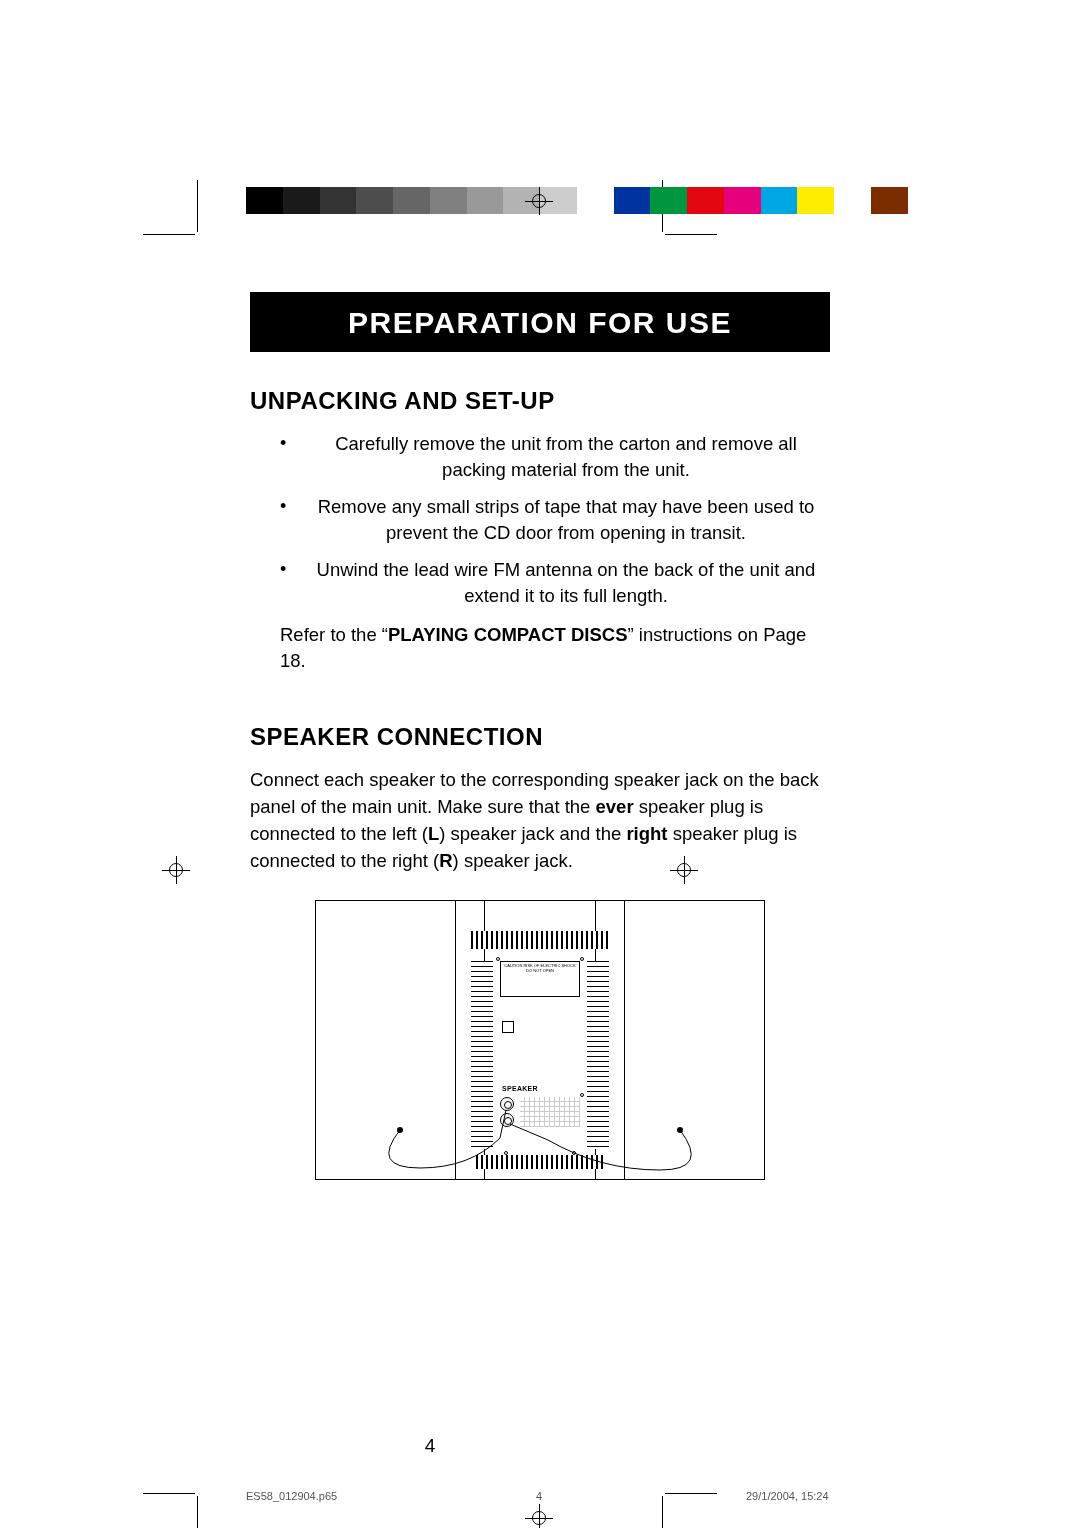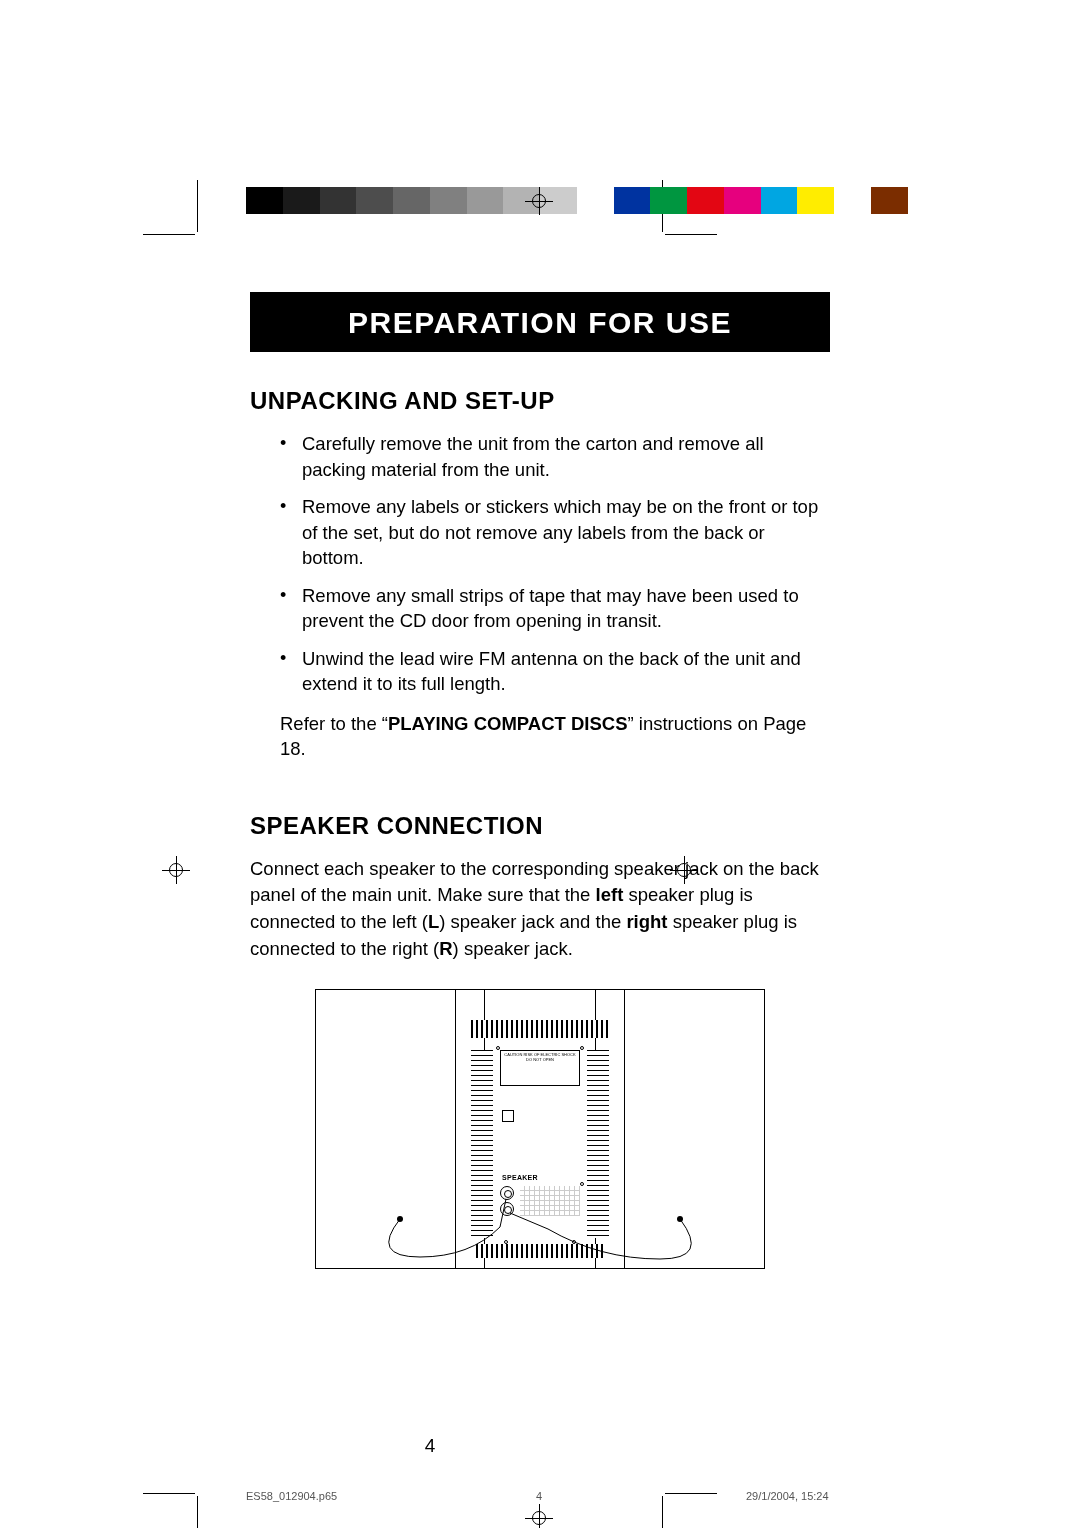--- a/index.html
+++ b/index.html
@@ -21,21 +21,21 @@
   
   .strip { position: absolute; top: 187px; left: 246px; height: 27px; width: 588px; display: flex; }
   .strip .sw { flex: 0 0 36.75px; height: 27px; }
 
   
   .content { position: absolute; top: 292px; left: 250px; width: 580px; }
   .titlebar { background: #000; color: #fff; text-align: center; padding: 14px 0 12px; margin-bottom: 30px; }
   .titlebar span { font-weight: bold; letter-spacing: 1.5px; font-size: 30px; }
   h2 { font-size: 24px; letter-spacing: 0.5px; margin-bottom: 16px; font-weight: bold; margin-top: 35px; }
   ul.bullets { list-style: none; margin-left: 30px; margin-bottom: 14px; }
-  ul.bullets li { position: relative; padding-left: 22px; margin-bottom: 12px; font-size: 18.5px; line-height: 1.38; }
+  ul.bullets li { position: relative; padding-left: 22px; margin-bottom: 12px; font-size: 18.5px; line-height: 1.38; text-align: center; }
   ul.bullets li::before { content: "•"; position: absolute; left: 0; top: 0; font-size: 18px; }
   p.body { font-size: 18.5px; line-height: 1.38; margin-left: 30px; margin-bottom: 50px; }
   p.body2 { font-size: 18.5px; line-height: 1.45; margin-bottom: 26px; }
 
   
   .diagram { margin: 0 auto; width: 560px; height: 290px; position: relative; }
   .spk, .main { border: 1px solid #000; position: absolute; }
   .spk { width: 170px; height: 280px; top: 0; }
   .spk.l { left: 55px; }
   .spk.r { right: 55px; }
@@ -114,31 +114,30 @@
     </div>
 
   <div class="content">
     <div class="titlebar">
       <span>PREPARATION FOR USE</span>
     </div>
 
     <h2>UNPACKING AND SET-UP</h2>
     <ul class="bullets">
       <li>Carefully remove the unit from the carton and remove all packing material from the unit.</li>
-      <li>Remove any labels or stickers which may be on the front or top of the set, but do not remove any labels from the back or bottom.</li>
       <li>Remove any small strips of tape that may have been used to prevent the CD door from opening in transit.</li>
       <li>Unwind the lead wire FM antenna on the back of the unit and extend it to its full length.</li>
     </ul>
     <p class="body">
       <span>Refer to the “</span><b>PLAYING COMPACT DISCS</b><span>” instructions on Page 18.</span>
     </p>
 
     <h2>SPEAKER CONNECTION</h2>
     <p class="body2">
-      <span>Connect each speaker to the corresponding speaker jack on the back panel of the main unit. Make sure that the </span><b>left</b><span> speaker plug is connected to the left (</span><b>L</b><span>) speaker jack and the </span><b>right</b><span> speaker plug is connected to the right (</span><b>R</b><span>) speaker jack.</span>
+      <span>Connect each speaker to the corresponding speaker jack on the back panel of the main unit. Make sure that the </span><b>ever</b><span> speaker plug is connected to the left (</span><b>L</b><span>) speaker jack and the </span><b>right</b><span> speaker plug is connected to the right (</span><b>R</b><span>) speaker jack.</span>
     </p>
 
     <div class="diagram">
       <div class="spk l"></div>
       <div class="spk r"></div>
       <div class="main">
         <div class="grille"></div>
         <div class="vents l"></div>
         <div class="vents r"></div>
         <div class="caution">CAUTION  RISK OF ELECTRIC SHOCK  DO NOT OPEN</div>

